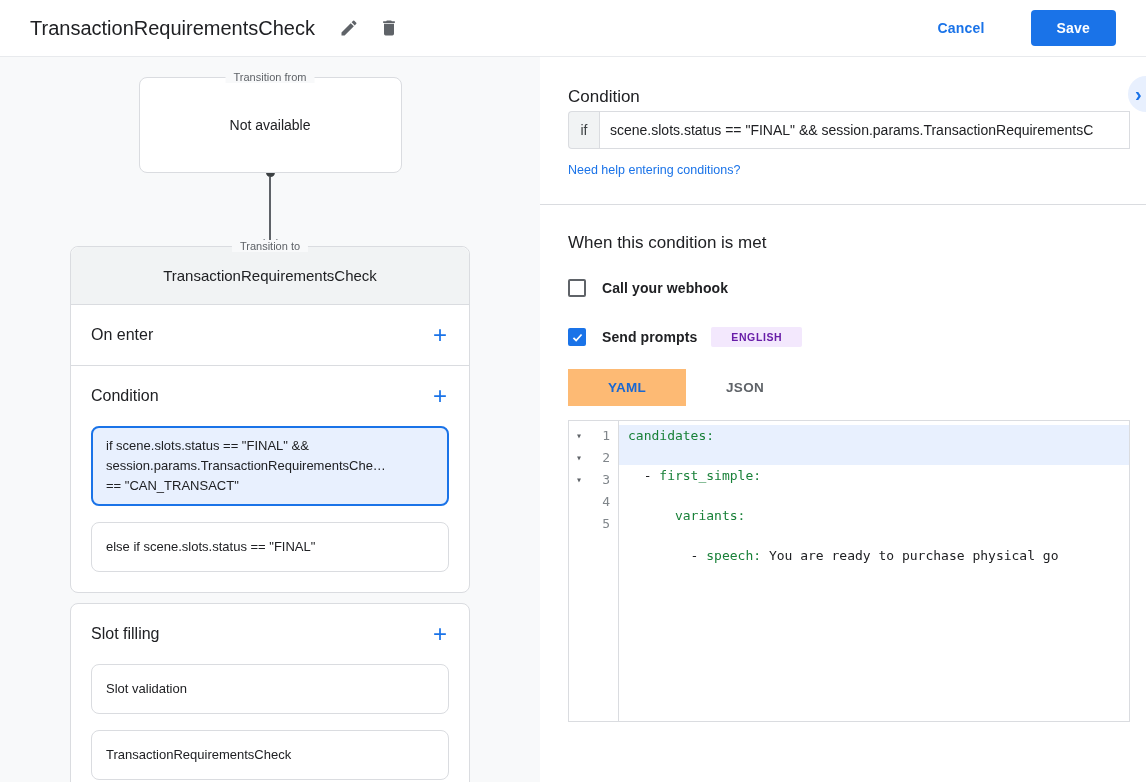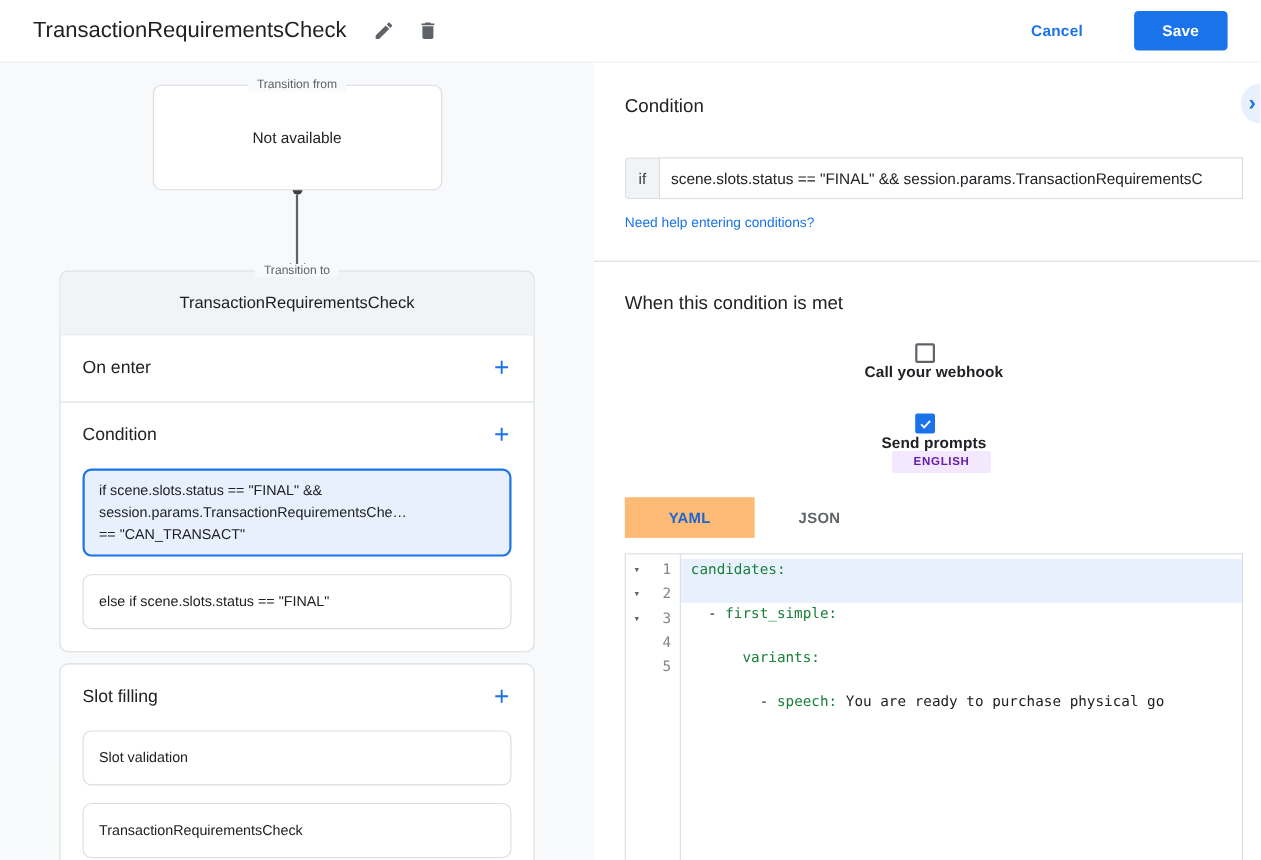--- a/index.html
+++ b/index.html
@@ -29,50 +29,50 @@
           padding:0 8px;font-size:11px;color:#5f6368;white-space:nowrap;}
   .t-from .value{font-size:14px;color:#202124;}
 
   .connector{display:flex;flex-direction:column;align-items:center;height:73px;}
   .connector .dot{width:9px;height:9px;border-radius:50%;background:#3c4043;margin-top:-5px;flex:none;}
   .connector .line{width:2px;flex:1;background:#5f6368;}
   .connector .arrowhead{width:9px;height:9px;border-right:2px solid #5f6368;border-bottom:2px solid #5f6368;
           transform:rotate(45deg);margin-top:-11px;flex:none;}
 
   
-  .card{width:432px;margin:0 auto;background:#fff;border:1px solid #dadce0;border-radius:8px;
+  .card{width:400px;margin:0 auto;background:#fff;border:1px solid #dadce0;border-radius:8px;
         position:relative;box-sizing:border-box;}
   .card + .card{margin-top:10px;}
   .scene-head{background:#f1f3f4;border-bottom:1px solid #dadce0;border-radius:8px 8px 0 0;
               text-align:center;padding:20px 12px 13px;}
   .scene-head .scene-title{font-size:15px;color:#202124;margin-bottom:7px;}
   .scene-head .scene-sub{font-size:12px;color:#5f6368;}
   .section{border-top:1px solid #dadce0;}
   .section.first{border-top:none;}
   .section-head{display:flex;align-items:center;justify-content:space-between;height:60px;padding:0 20px;}
   .section-head .sec-label{font-size:16px;color:#202124;}
   .plus-btn{background:none;border:none;color:#1a73e8;font-size:24px;font-weight:300;line-height:20px;
             cursor:pointer;font-family:"Liberation Sans",sans-serif;padding:0 2px;}
   .section-body{padding:0 20px 20px;}
   .chip{border:1px solid #dadce0;border-radius:8px;background:#fff;padding:14px;
         font-size:13px;line-height:20px;color:#202124;cursor:pointer;}
   .chip + .chip{margin-top:16px;}
   .chip.selected{border:2px solid #1a73e8;background:#e8f0fe;padding:8px 13px;}
 
   
   .r-heading{font-size:17px;font-weight:400;color:#202124;margin:30px 0 0;}
-  .cond-row{display:flex;margin-top:36px;height:38px;}
+  .cond-row{display:flex;margin-top:4px;height:38px;}
   .if-box{width:30px;background:#f1f3f4;border:1px solid #dadce0;border-right:none;border-radius:4px 0 0 4px;
           display:flex;align-items:center;justify-content:center;font-size:14px;color:#3c4043;flex:none;}
   .cond-input{flex:1;border:1px solid #dadce0;border-radius:0;padding:0 10px;font-size:14px;color:#202124;
               font-family:"Liberation Sans",sans-serif;outline:none;box-sizing:border-box;min-width:0;}
   .help-link{display:inline-block;margin-top:14px;font-size:12.5px;color:#1a73e8;text-decoration:none;}
   .r-divider{border:none;border-top:1px solid #dadce0;margin:26px 0 0 -28px;width:calc(100% + 44px);}
   .when-heading{font-size:17px;font-weight:400;color:#202124;margin:28px 0 0;}
-  .check-row{display:flex;align-items:center;margin-top:26px;flex-direction:column;}
+  .check-row{display:flex;align-items:center;margin-top:26px;}
   .check-row.second{margin-top:30px;}
   .checkbox{width:18px;height:18px;border:2px solid #5f6368;border-radius:2px;margin-right:16px;
             box-sizing:border-box;background:#fff;flex:none;cursor:pointer;display:flex;align-items:center;justify-content:center;}
   .checkbox.checked{background:#1a73e8;border-color:#1a73e8;}
   .check-label{font-size:14px;font-weight:bold;color:#202124;letter-spacing:.1px;}
   .lang-badge{margin-left:14px;background:#f3e8fd;color:#681da8;font-size:10.5px;font-weight:bold;
               padding:4px 20px;border-radius:2px;letter-spacing:.6px;}
   .help-p{margin-top:14px;max-width:566px;font-size:12.5px;line-height:17px;color:#3c4043;}
   .help-p a{color:#1a73e8;text-decoration:none;}
 

